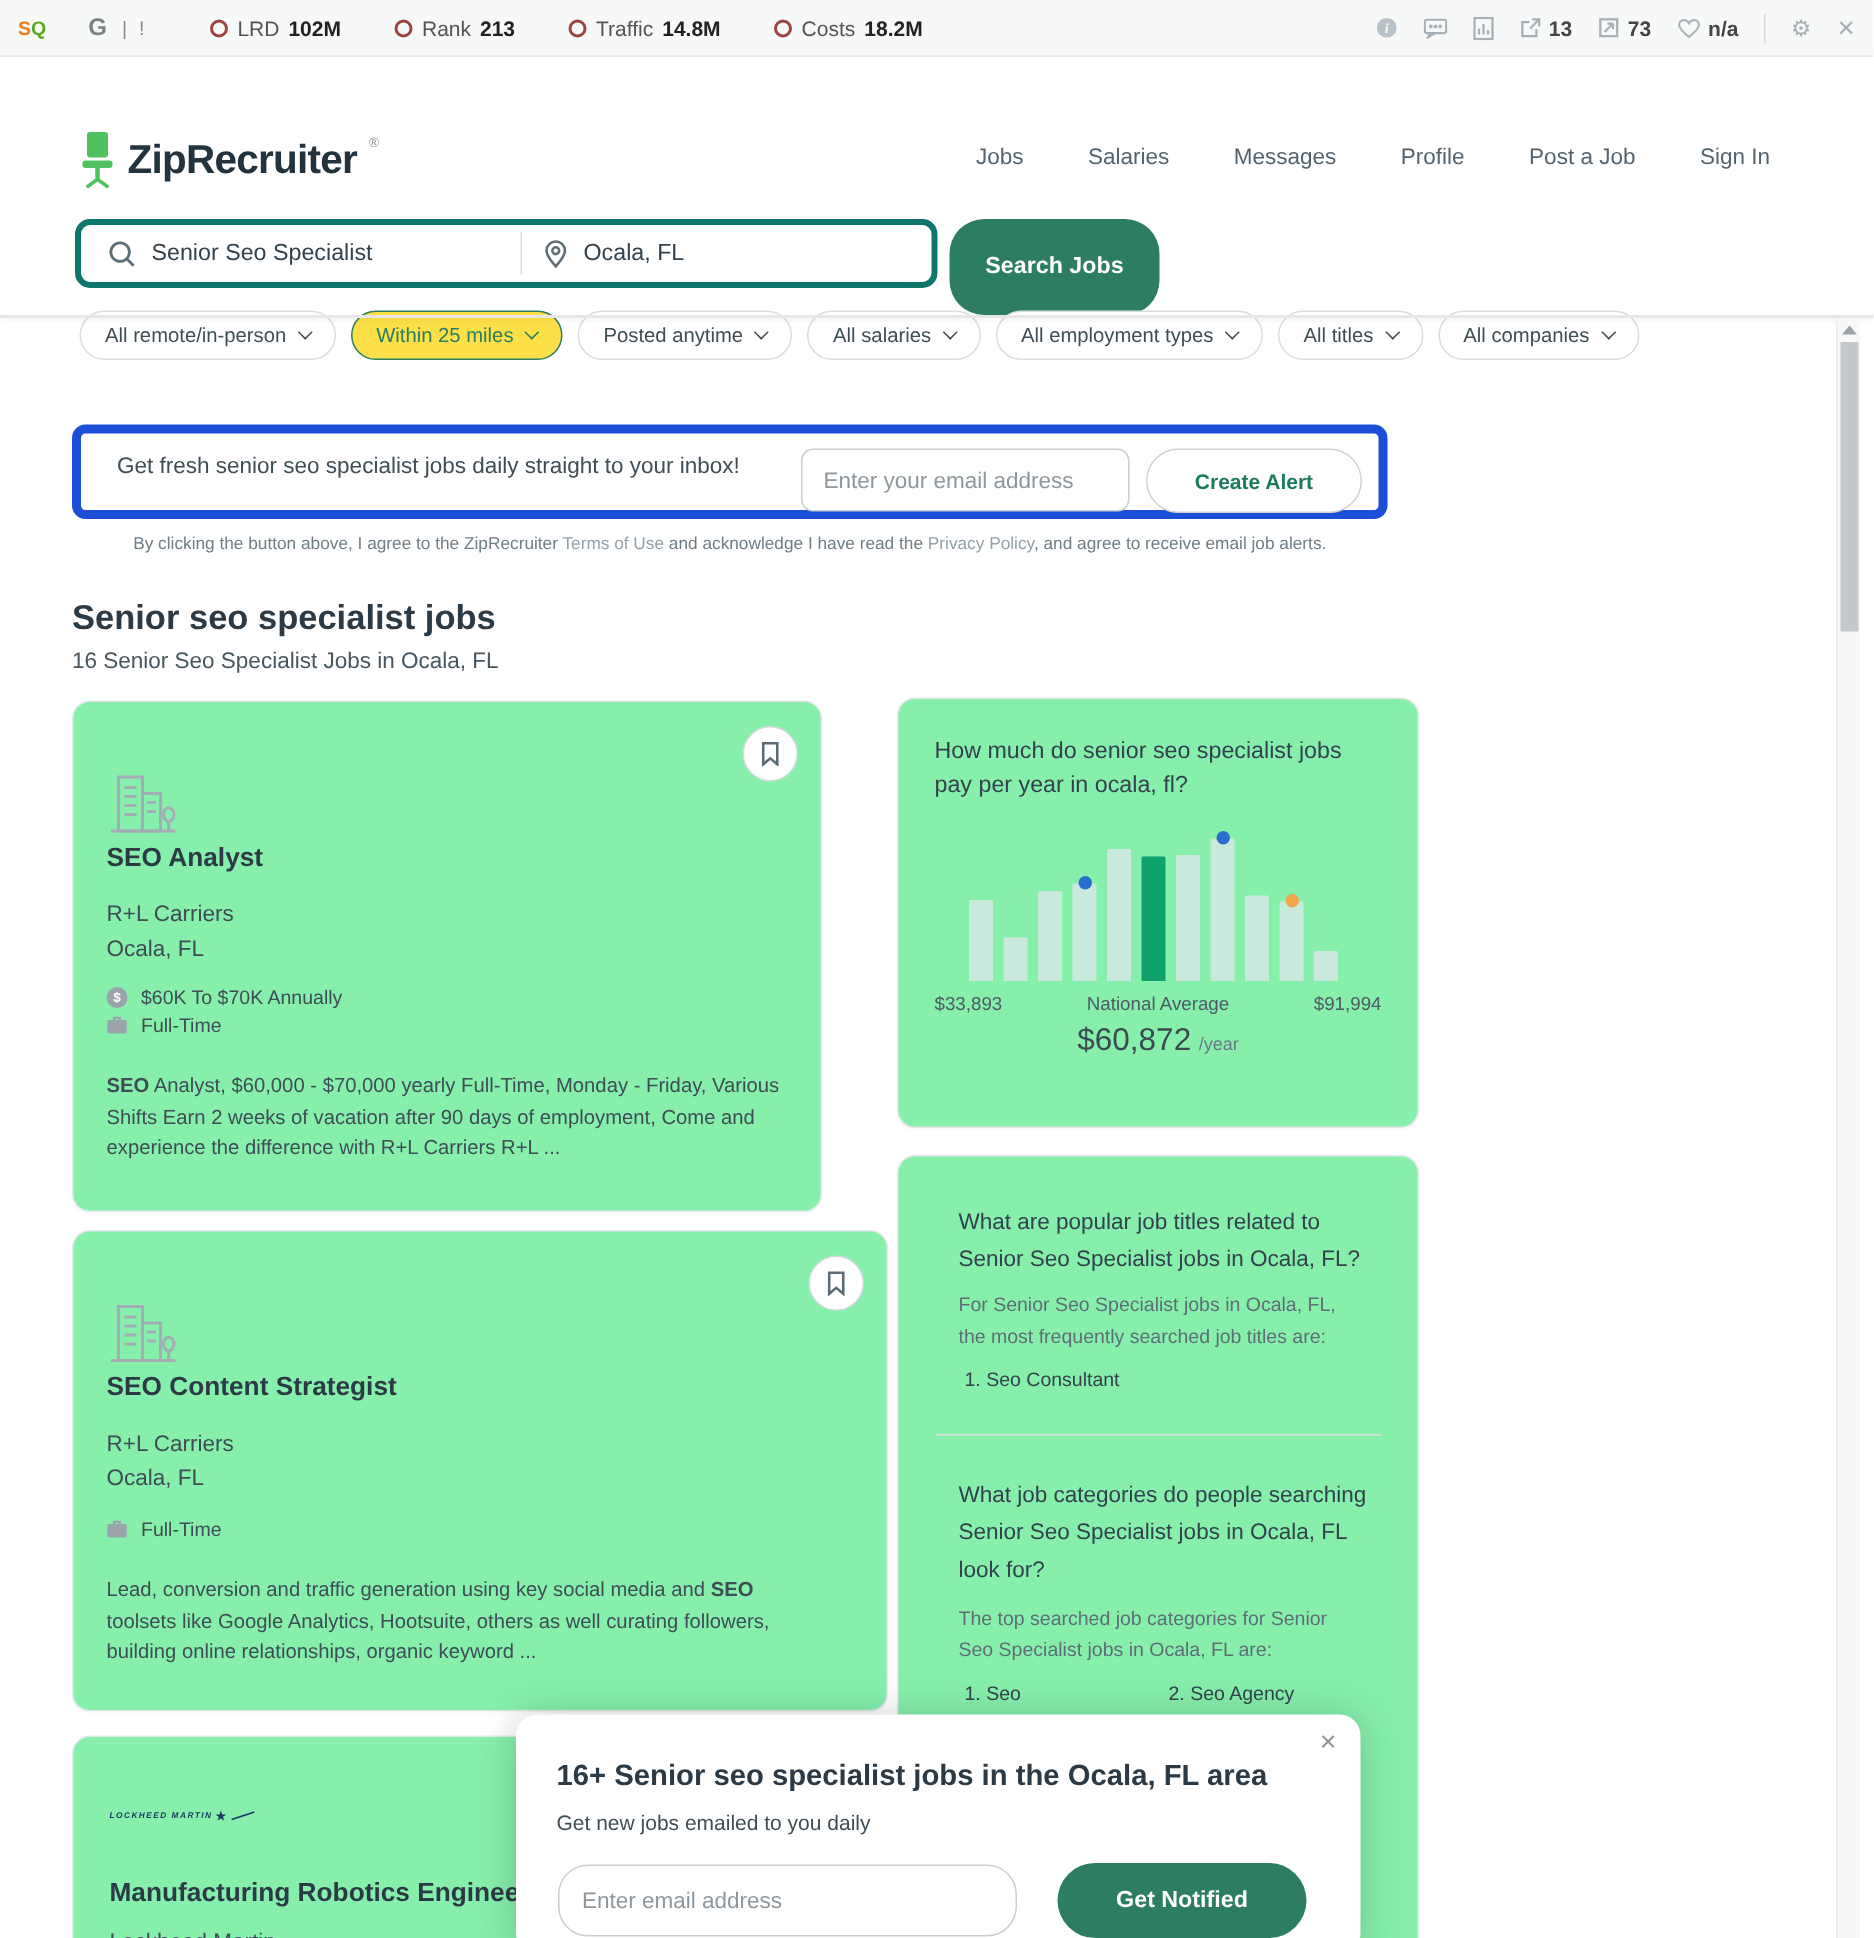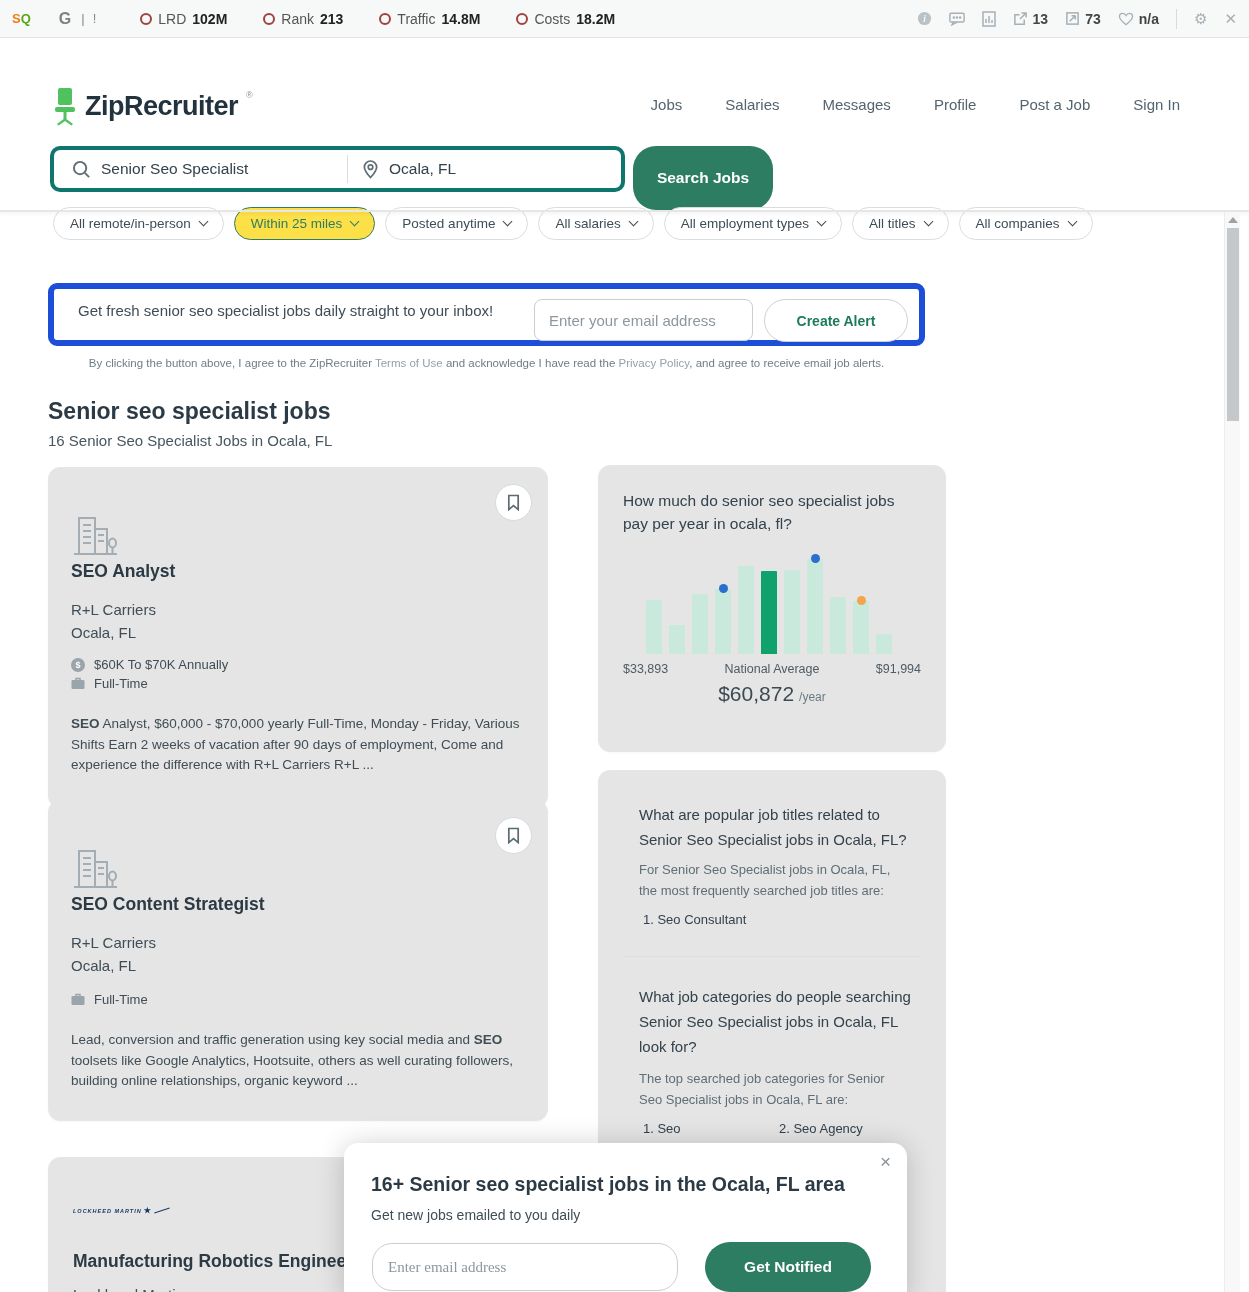--- a/index.html
+++ b/index.html
@@ -68,21 +68,21 @@
     position:absolute; left:710px; top:10px; width:144px; height:43px;
     border:1px solid #ccd1d4; border-radius:22px; background:#fff; color:#1e7a5c;
     font-size:14px; font-weight:bold; cursor:pointer;
   }
   .disclaimer { position:absolute; left:48px; top:357px; width:877px; text-align:center; font-size:11.5px; color:#6f7d85; }
   .disclaimer .lnk { color:#93a1a9; cursor:pointer; }
   
   .h1 { position:absolute; left:48px; top:398px; font-size:23px; font-weight:bold; color:#2b3a44; }
   .h1-sub { position:absolute; left:48px; top:432px; font-size:15px; color:#47565f; }
   
-  .card { position:absolute; background:#e5e5e5; border:1px solid #e4e7e9; border-radius:12px; box-shadow:0 1px 2px rgba(0,0,0,0.03); }
+  .card { position:absolute; background:#86efac; border:1px solid #e4e7e9; border-radius:12px; box-shadow:0 1px 2px rgba(0,0,0,0.03); }
   .bookmark-btn {
     position:absolute; right:15px; top:16px; width:37px; height:37px; border-radius:50%;
     border:1px solid #d6dadd; background:#fff; display:flex; align-items:center; justify-content:center; cursor:pointer;
   }
   .job-title { position:absolute; left:22px; font-size:17.5px; font-weight:bold; color:#2b3a44; }
   .job-line { position:absolute; left:22px; font-size:15px; color:#3f4d55; }
   .meta-row { position:absolute; left:22px; display:flex; align-items:center; gap:9px; font-size:13px; color:#3f4d55; }
   .dollar-ic { width:14px; height:14px; border-radius:50%; background:#9aa4ab; color:#fff; font-size:9px; font-weight:bold; display:flex; align-items:center; justify-content:center; }
   .job-desc { position:absolute; left:22px; width:464px; font-size:13.5px; line-height:20.5px; color:#3f4d55; }
   .lm-logo { position:absolute; left:24px; top:48px; color:#1b3764; font-style:italic; font-weight:bold; font-size:5.5px; letter-spacing:1px; display:flex; align-items:center; gap:2px; }
@@ -112,21 +112,21 @@
   .modal {
     position:absolute; left:344px; top:1143px; width:563px; height:160px;
     background:#fff; border-radius:14px; box-shadow:0 2px 28px rgba(0,0,0,0.2); z-index:50;
   }
   .modal-close { position:absolute; right:16px; top:8px; font-size:19px; color:#8a949a; cursor:pointer; }
   .modal-title { position:absolute; left:27px; top:30px; font-size:19.5px; font-weight:bold; color:#2b3a44; }
   .modal-sub { position:absolute; left:27px; top:64px; font-size:14px; color:#3f4d55; }
   .modal-input {
     position:absolute; left:28px; top:100px; width:306px; height:48px;
     border:1px solid #c9ced1; border-radius:20px; padding:0 15px; font-size:15px; color:#33424c;
-    font-family:Liberation Serif, serif;
+    font-family:Liberation Sans, sans-serif;
   }
   .modal-input::placeholder { color:#8d979d; }
   .modal-btn {
     position:absolute; left:361px; top:99px; width:166px; height:50px;
     border:none; border-radius:25px; background:#2d7d62; color:#fff; font-size:15.5px; font-weight:bold; cursor:pointer;
   }
   
   .scrollbar { position:absolute; left:1224px; top:212px; width:16px; height:1080px; background:#f8f8f8; border-left:1px solid #ececec; }
   .sb-arrow { position:absolute; top:5px; left:3px; width:0; height:0; border-left:5px solid transparent; border-right:5px solid transparent; border-bottom:6px solid #9ba3a9; }
   .sb-thumb { position:absolute; top:16px; left:2px; width:12px; height:193px; background:#c5c8ca; }
@@ -301,21 +301,21 @@
   <div class="meta-row" style="top:208px;">
     <svg width="14" height="13" viewBox="0 0 14 13">
         <path d="M5 3V1.5h4V3" fill="none" stroke="#9aa4ab" stroke-width="1.5"></path>
         <rect x="0.5" y="3" width="13" height="9" rx="1.2" fill="#9aa4ab"></rect>
       </svg>
     <span>Full-Time</span>
   </div>
   <div class="job-desc" style="top:246px;"><b>SEO</b><span> Analyst, $60,000 - $70,000 yearly Full-Time, Monday - Friday, Various Shifts Earn 2 weeks of vacation after 90 days of employment, Come and experience the difference with R+L Carriers R+L ...</span></div>
 </div>
 
-<div class="card" style="left:48px; top:800px; width:500px; height:321px;">
+<div class="card" style="left:48px; top:820px; width:544px; height:321px;">
   <button class="bookmark-btn">
     <svg width="15" height="17" viewBox="0 0 16 18" fill="none" stroke="#5a6b73" stroke-width="1.8">
         <path d="M3 1.5h10v15l-5-4.2-5 4.2z"></path>
       </svg>
   </button>
   <svg width="48" height="44" viewBox="0 0 48 44" fill="none" stroke="#a3adb3" stroke-width="2" style="position:absolute; left:22px; top:46px;">
     <rect x="8" y="4" width="16" height="36"></rect>
       <path d="M12 11h8M12 17h8M12 23h8M12 29h8"></path>
     <rect x="24" y="15" width="12" height="25"></rect>
       <path d="M27 21h6M27 27h6"></path>

